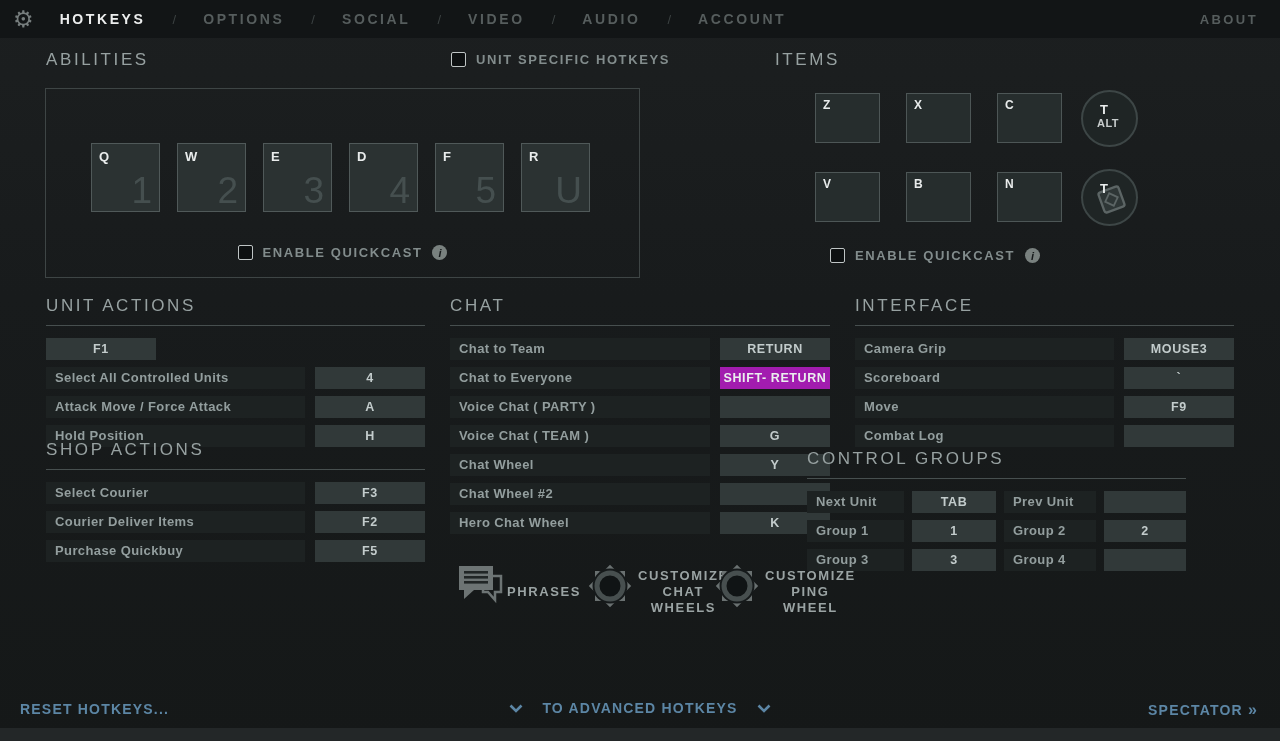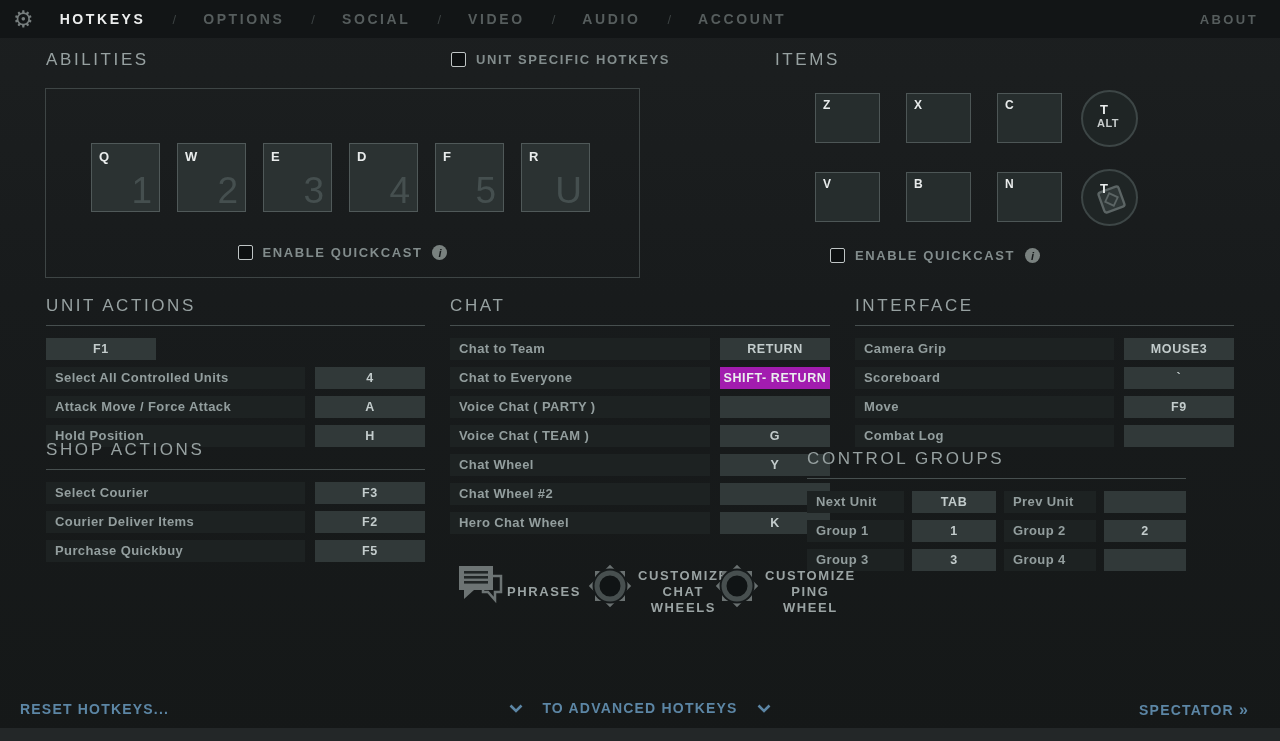--- a/index.html
+++ b/index.html
@@ -103,21 +103,21 @@
                  color:#9aa3a3; text-align:center; line-height:16px; }
 
   
   .footer-bar { position:absolute; left:0; right:0; top:695px; height:33px; }
   .blue-link { color:#5c86a5; font-size:14px; font-weight:bold; letter-spacing:1.2px;
                cursor:pointer; }
   .reset-link { position:absolute; left:20px; top:6px; }
   .advanced-wrap { position:absolute; left:0; right:0; top:5px; display:flex;
                    justify-content:center; }
   .advanced-inner { display:inline-flex; align-items:center; gap:19px; cursor:pointer; }
-  .spectator-wrap { position:absolute; right:31px; top:6px; display:flex; align-items:center;
+  .spectator-wrap { position:absolute; right:22px; top:6px; display:flex; align-items:center;
                     gap:5px; cursor:pointer; }
   .spect-arrow { font-size:16px; }
   .bottom-strip { position:absolute; left:0; right:0; bottom:0; height:13px; background:#232728; }
 </style>
 </head>
 <body>
 
 <div class="nav">
   <span class="nav-gear">⚙</span>
   <div class="nav-tabs">

